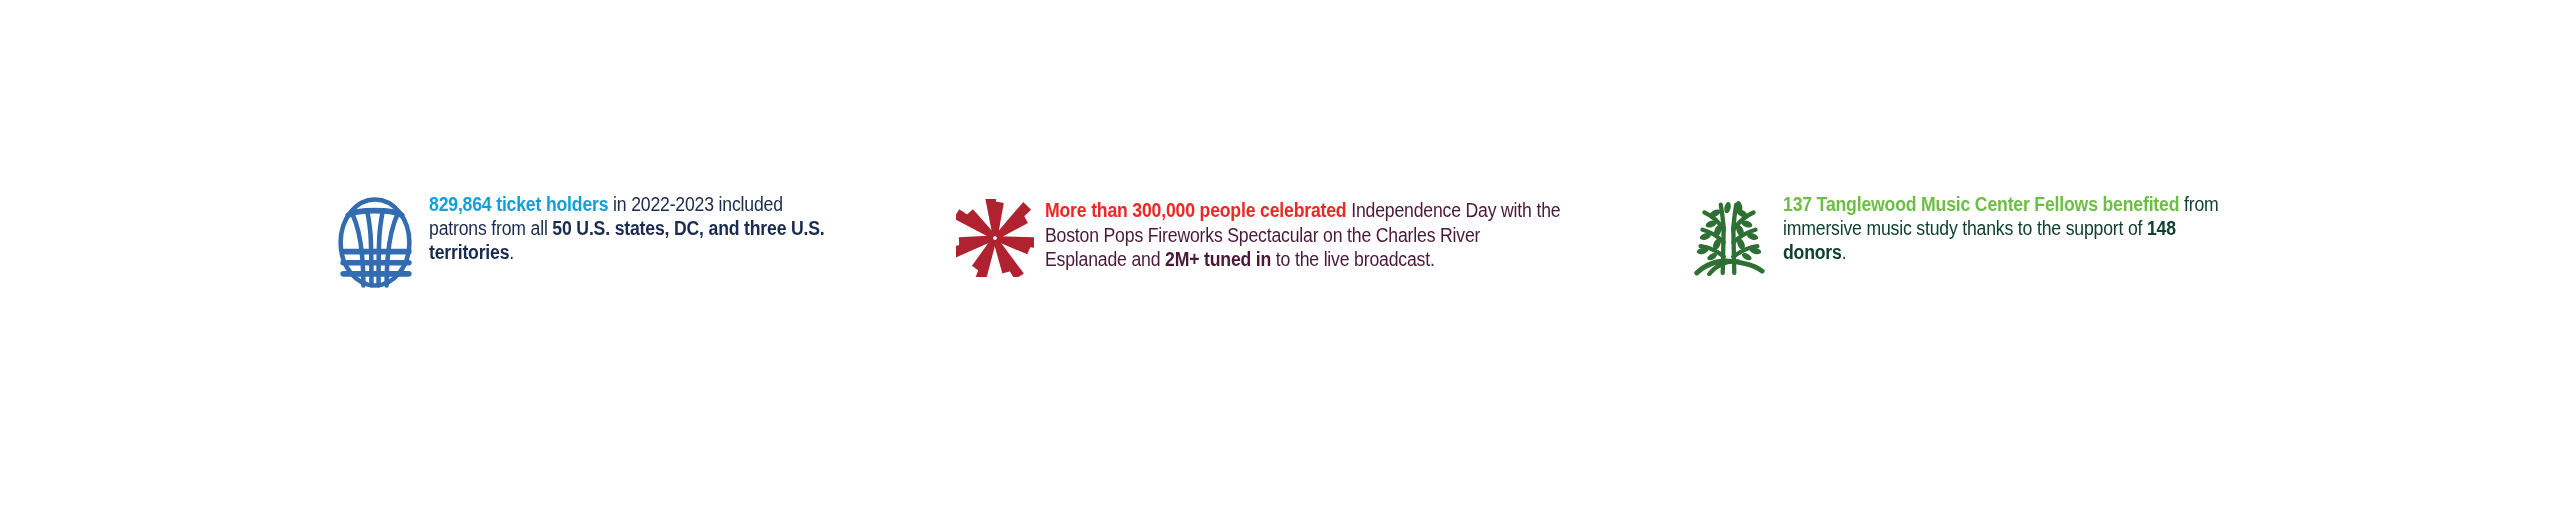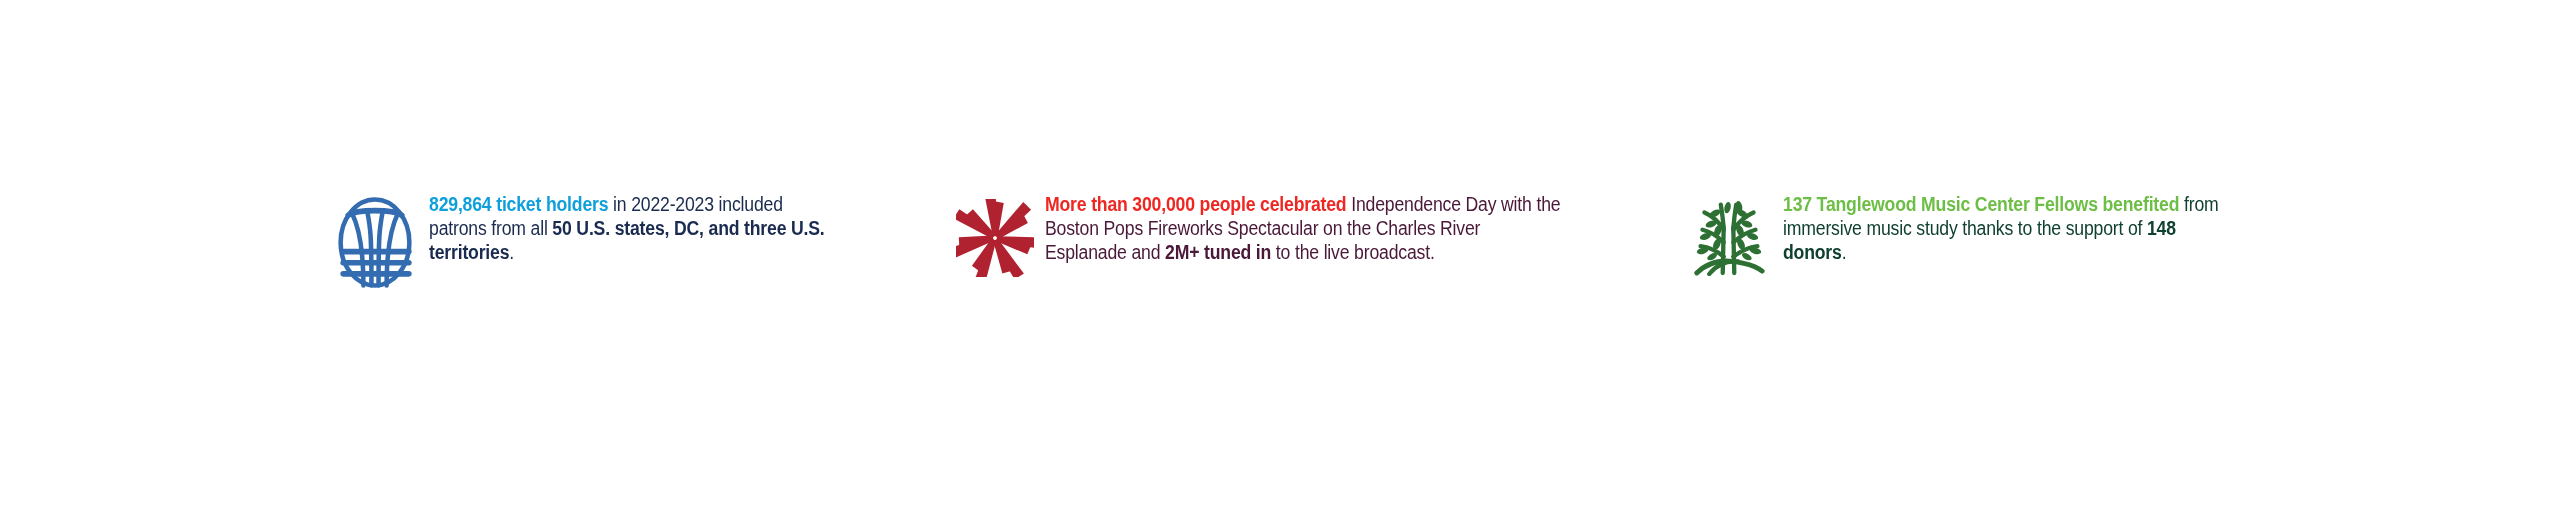--- a/index.html
+++ b/index.html
@@ -17,21 +17,21 @@
   }
 
   
   .stat-block{
     position:absolute;
     display:flex;
     align-items:flex-start;
     gap:11.3px;
   }
   .stat-block.b1{ left:332px;  top:192px; width:546px;justify-content:center; }
-  .stat-block.b2{ left:956px; top:192px; width:665px; }
+  .stat-block.b2{ left:956px; top:192px; width:665px;align-items:center; }
   .stat-block.b3{ left:1690px; top:192px; width:587px;gap:16px; }
 
   .stat-icon{
     flex:0 0 auto;
     display:block;
   }
   .stat-block.b1 .stat-icon{ width:86px; height:91px; margin-top:5.2px; }
   .stat-block.b2 .stat-icon{ width:78px; height:78px; margin-top:7.2px; }
   .stat-block.b3 .stat-icon{ width:77px; height:80px; margin-top:4.1px; }
 

